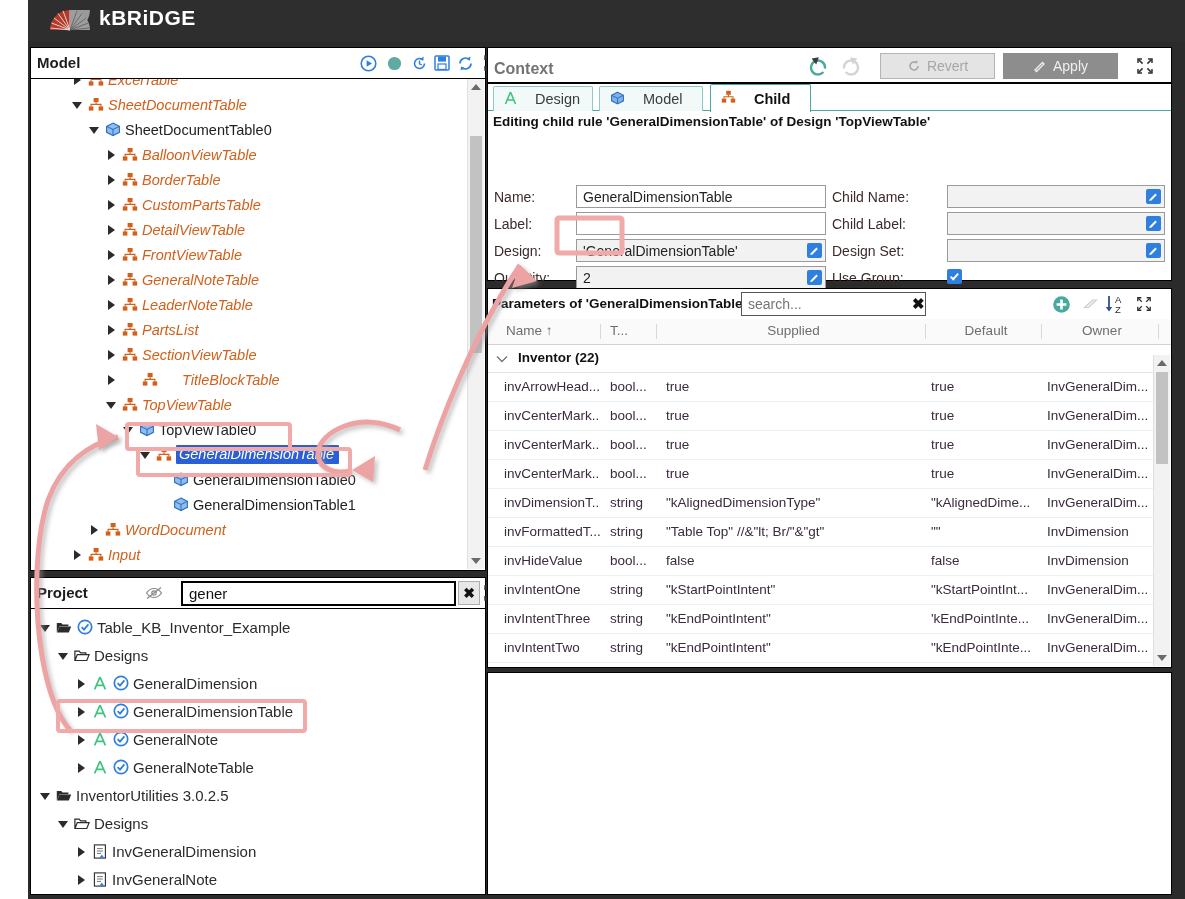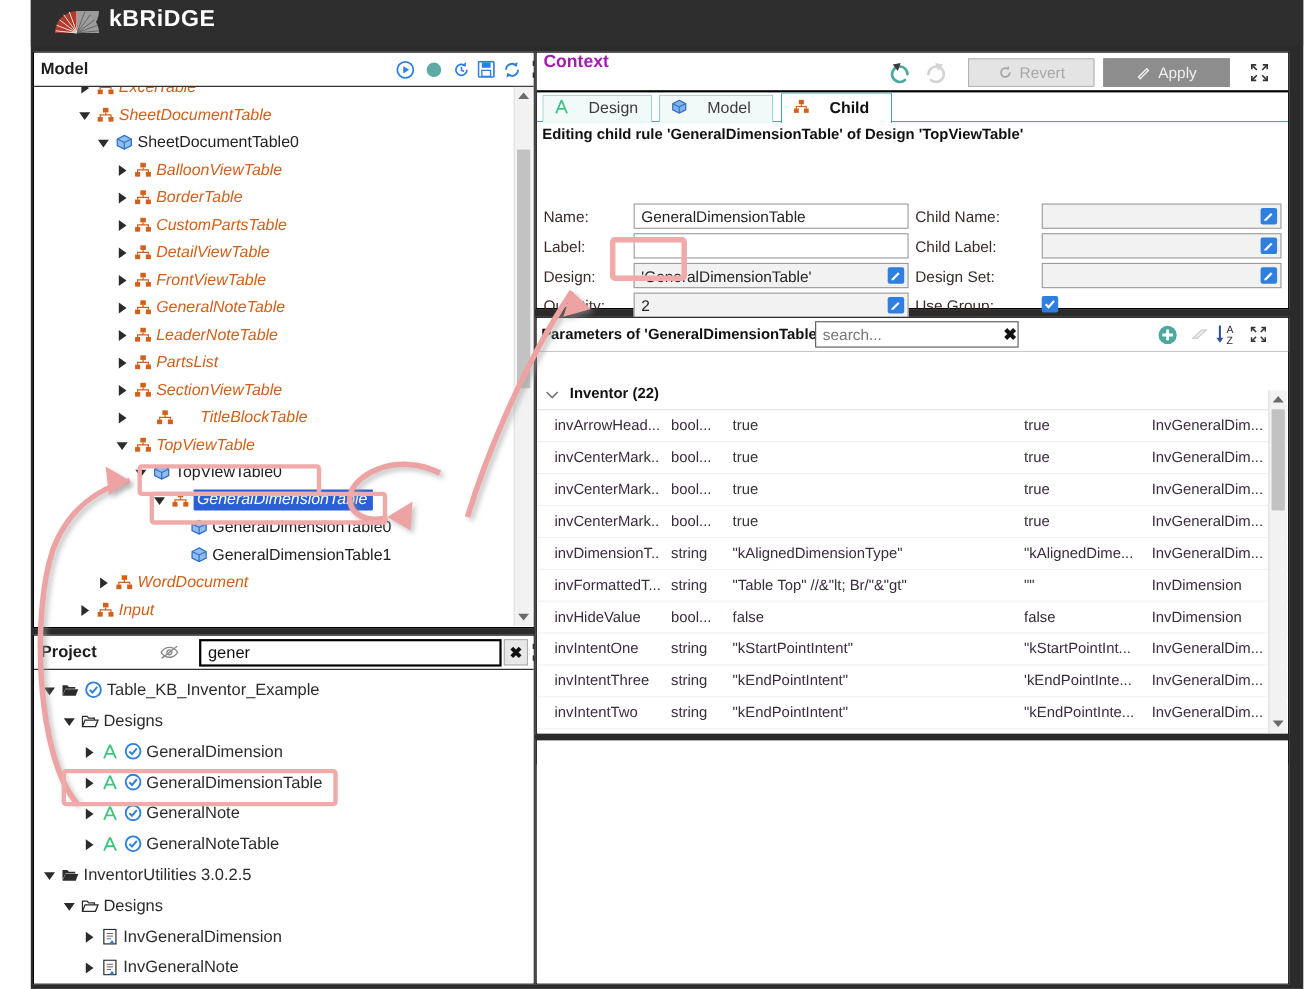--- a/index.html
+++ b/index.html
@@ -43,21 +43,21 @@
   .ar.dn::after{content:"";border-top:6px solid #6a6a6a;border-left:5px solid transparent;border-right:5px solid transparent;}
 
   
   #project-panel{left:30px;top:577px;width:456px;height:318px;}
   .search-box{position:absolute;box-sizing:border-box;border:2px solid #000;background:#fff;font-size:15px;color:#111;padding:2px 6px;outline:none;font-family:"Liberation Sans",sans-serif;}
   .clear-btn{position:absolute;width:22px;height:24px;background:#e8e8e8;border:1px solid #adadad;display:flex;align-items:center;justify-content:center;font-size:14px;font-weight:bold;color:#111;cursor:pointer;box-sizing:border-box;}
 
   
   #context-panel{left:487px;top:47px;width:685px;height:234px;}
   .ctx-head{height:36px;border-bottom:2px solid #000;position:relative;background:#fff;box-sizing:border-box;}
-  .ctx-title{position:absolute;left:6px;top:0;font-size:16px;font-weight:bold;color:#a21caf;}
+  .ctx-title{position:absolute;left:6px;top:12px;font-size:16px;font-weight:bold;color:#737373;}
   .btn-flat{position:absolute;height:26px;box-sizing:border-box;display:flex;align-items:center;justify-content:center;gap:6px;font-size:14px;border:1px solid #b4b4b4;cursor:pointer;}
   .btn-revert{background:#e4e4e4;color:#a6a6a6;}
   .btn-apply{background:#8d8d8d;color:#efefef;border-color:#8d8d8d;}
 
   .tabs{position:absolute;left:0;top:36px;height:27px;width:100%;border-bottom:1px solid #4aa8a0;box-sizing:border-box;}
   .tab{position:absolute;top:2px;height:25px;box-sizing:border-box;border:1px solid #8fcac6;border-bottom:none;background:#f2f9f9;display:flex;align-items:center;gap:18px;padding:0 10px;font-size:14.5px;color:#3c3c3c;cursor:pointer;border-radius:2px 2px 0 0;}
   .tab.active{background:#fff;border-color:#4aa8a0;color:#111;font-weight:bold;top:0;height:28px;z-index:3;}
 
   .editing-line{position:absolute;left:5px;top:66px;font-size:13.5px;font-weight:bold;color:#111;}
 
@@ -765,20 +765,32 @@
               <path d="M6 16H2v-4"></path>
               <path d="M2.6 2.6 L6.6 6.6"></path>
               <path d="M15.4 2.6 L11.4 6.6"></path>
               <path d="M15.4 15.4 L11.4 11.4"></path>
               <path d="M2.6 15.4 L6.6 11.4"></path>
             </g>
           </svg>
       </span>
     </div>
 
+    <div class="thead">
+      <span class="th" style="left:18px;width:80px;text-align:left">Name ↑</span>
+      <span class="tsep" style="left:112px"></span>
+      <span class="th" style="left:122px;width:40px;text-align:left">T...</span>
+      <span class="tsep" style="left:168px"></span>
+      <span class="th" style="left:178px;width:255px">Supplied</span>
+      <span class="tsep" style="left:437px"></span>
+      <span class="th" style="left:443px;width:110px">Default</span>
+      <span class="tsep" style="left:553px"></span>
+      <span class="th" style="left:559px;width:110px">Owner</span>
+      <span class="tsep" style="left:670px"></span>
+    </div>
 
     <div class="grid" id="params-grid">
         <div class="grow group">
           <span class="gc" style="left:8px;top:7px"><svg width="12" height="8" viewBox="0 0 12 8">
               <path d="M1 1.5 L6 6.5 L11 1.5" fill="none" stroke="#777" stroke-width="1.4"></path>
             </svg></span>
           <span class="gc" style="left:30px">Inventor (22)</span>
         </div>
         <div class="grow">
           <span class="gc" style="left:16px;width:96px">invArrowHead...</span>

